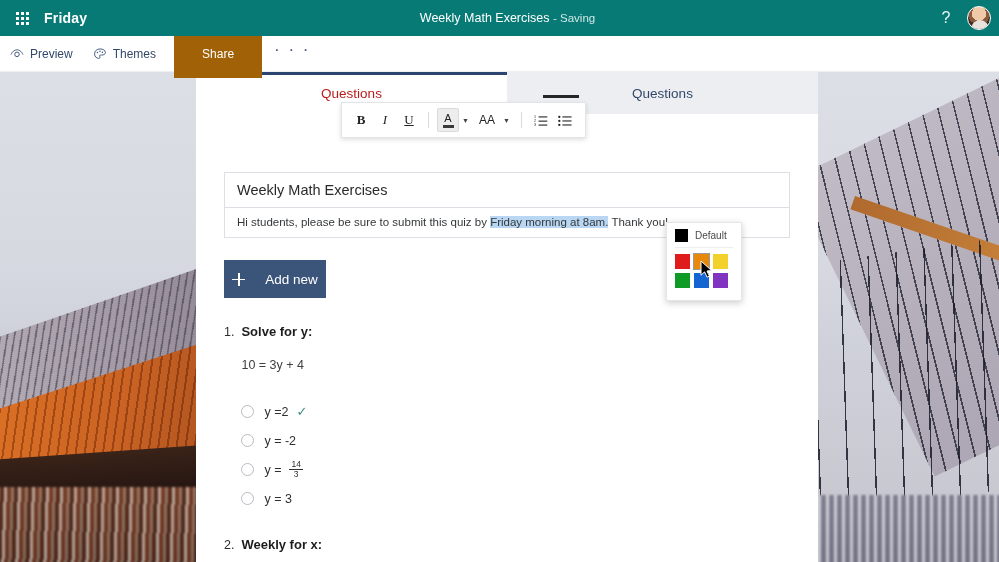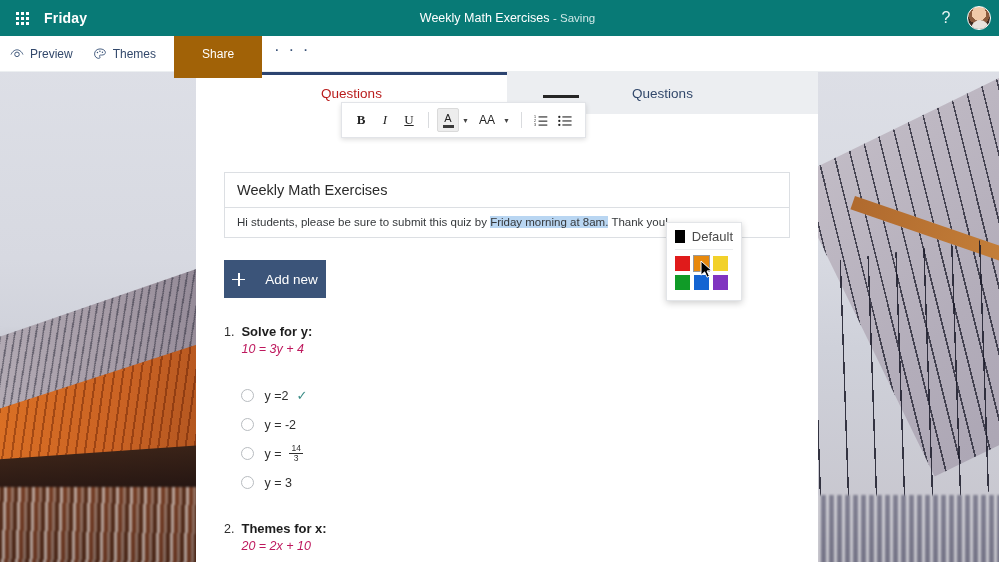--- a/index.html
+++ b/index.html
@@ -177,21 +177,21 @@
   .fontcolor-glyph i { display: block; width: 11px; height: 3px; background: #3a3a3a; margin-top: 1px; }
 
   
   #color-flyout {
     position: absolute; left: 666px; top: 222px; width: 76px; height: 79px;
     background: #ffffff; border: 1px solid #e3e5e8;
     box-shadow: 0 2px 7px rgba(0,0,0,.2); z-index: 70; padding: 6px 8px;
   }
   #color-default-row { display: flex; align-items: center; gap: 7px; padding-bottom: 5px; border-bottom: 1px solid #eceef0; cursor: pointer; }
   #color-default-row .sw { width: 13px; height: 13px; background: #000000; }
-  #color-default-row .lbl { font-size: 13px; color: #4a4a4a; }
+  #color-default-row .lbl { font-size: 10px; color: #4a4a4a; }
   #color-grid { display: grid; grid-template-columns: repeat(3, 15px); grid-gap: 4px; padding-top: 6px; }
   #color-grid .sw { width: 15px; height: 15px; cursor: pointer; }
   #color-grid .sw.hovered { outline: 1.5px solid #9a9a9a; outline-offset: 0px; }
   #cursor-arrow { position: absolute; left: 700px; top: 260px; z-index: 80; pointer-events: none; }
 
   
   #add-new-btn {
     margin-top: 22px; width: 102px; height: 38px; background: #3b5479; color: #ffffff;
     display: flex; align-items: center; justify-content: center; gap: 20px;
     font-size: 13.5px; cursor: pointer;
@@ -201,21 +201,21 @@
     content: ""; position: absolute; background: #ffffff;
   }
   .plus-icon::before { left: 6px; top: 0; width: 1.6px; height: 13px; }
   .plus-icon::after { top: 6px; left: 0; height: 1.6px; width: 13px; }
 
   
   #questions { margin-top: 26px; }
   .question { display: flex; gap: 7px; margin-bottom: 24px; }
   .q-num { font-size: 12.5px; color: #2f2f2f; padding-top: 1px; }
   .q-stem-title { font-size: 13px; font-weight: bold; color: #1d1d1d; }
-  .q-stem-eq { font-size: 12.5px; color: #be185d; margin-top: 3px; font-style: italic; }
+  .q-stem-eq { font-size: 12.5px; color: #404040; margin-top: 19px; }
   .choices { margin-top: 25px; }
   .choice { display: flex; align-items: center; gap: 10px; height: 29px; }
   .radio {
     width: 13px; height: 13px; border: 1.3px solid #b8bcc0; border-radius: 50%;
     background: #ffffff; cursor: pointer; flex: none;
   }
   .choice-text { font-size: 12.5px; color: #2f2f2f; display: flex; align-items: center; gap: 8px; }
   .frac { display: inline-flex; flex-direction: column; align-items: center; line-height: 1.05; font-size: 8.5px; vertical-align: middle; }
   .frac .num { border-bottom: 1px solid #2f2f2f; padding: 0 2px; }
   .check { color: #3a8c86; font-size: 13px; }
@@ -350,21 +350,21 @@
               </span>
             </div>
 
           </div>
         </div>
       </div>
 
       <div class="question">
         <div class="q-num">2.</div>
         <div>
-          <div class="q-stem-title">Themes for x:</div>
+          <div class="q-stem-title">Weekly for x:</div>
           <div class="q-stem-eq">20 = 2x + 10</div>
         </div>
       </div>
 
     </div>
   </div>
 </div>
 
 <div id="rt-toolbar">
   <div class="tb-caret"></div>

